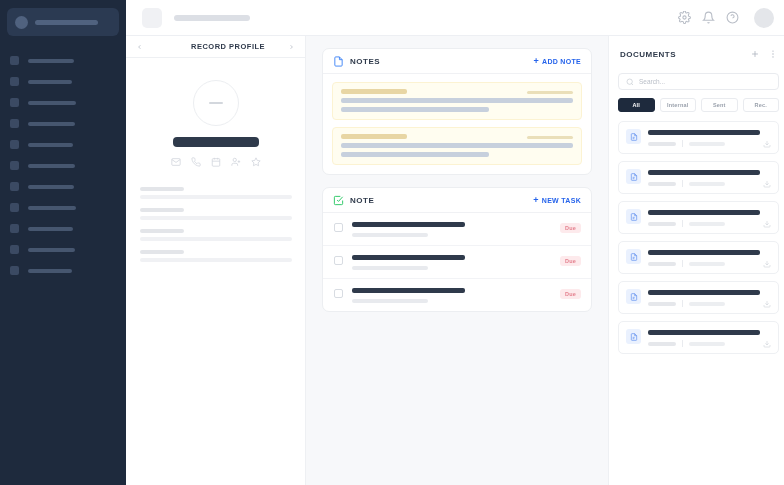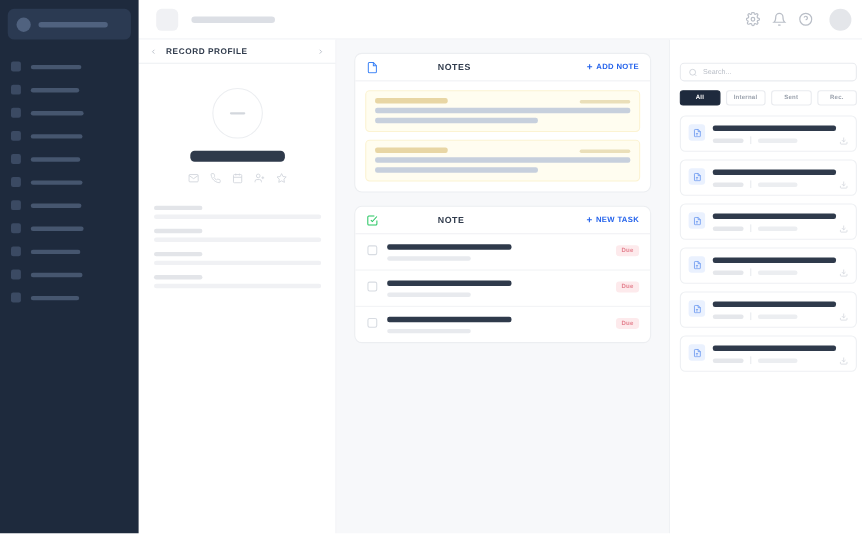--- a/index.html
+++ b/index.html
@@ -47,21 +47,21 @@
   .col-profile {
     width: 180px; flex: 0 0 180px; background: #fff; border-right: 1px solid #eef0f3;
     display: flex; flex-direction: column;
   }
   .prof-head {
     height: 22px; display: flex; align-items: center; gap: 8px;
     padding: 0 10px; border-bottom: 1px solid #eef0f3; flex: 0 0 22px;
   }
   .chev { color: #aeb4bf; width:7px; height:10px; display:block; flex:0 0 7px;}
   .chev svg { width:7px; height:10px; display:block; }
-  .prof-title { font-size: 7.5px; font-weight: bold; letter-spacing: .5px; color: #2f3a4b; }
+  .prof-title { font-size: 7.5px; font-weight: bold; letter-spacing: .5px; color: #2f3a4b; margin-left: 40px; }
   .prof-spacer { flex: 1; }
   .prof-body { padding: 22px 14px 0 14px; }
   .prof-avatar {
     width: 46px; height: 46px; border-radius: 50%; background: #fff;
     border: 1px solid #eceef1; margin: 0 auto; display: flex; align-items: center; justify-content: center;
   }
   .prof-avatar i { display:block; width: 14px; height: 2px; background: #d3d7dd; border-radius:1px;}
   .prof-name { height: 10px; border-radius: 4px; background: #2f3a4b; margin: 11px auto 0 auto; width: 86px; }
   .prof-actions { display: flex; justify-content: center; gap: 10px; margin-top: 10px; }
   .pa { width: 10px; height: 10px; color: #d2d6dd; display:block;}
@@ -73,21 +73,21 @@
 
   
   .col-center { flex: 1; background: #f7f8fa; padding: 12px 16px; overflow: hidden; }
   .card { background: #fff; border: 1px solid #eceef1; border-radius: 7px; }
   .card-head {
     height: 25px; display: flex; align-items: center; padding: 0 10px; gap: 6px;
     border-bottom: 1px solid #f0f1f4;
   }
   .ch-ico { width: 11px; height: 11px; display:block; flex:0 0 11px;}
   .ch-ico svg { width:11px; height:11px; display:block;}
-  .ch-title { font-size: 8px; font-weight: bold; letter-spacing: .5px; color: #2f3a4b; margin-left: 48px; }
+  .ch-title { font-size: 8px; font-weight: bold; letter-spacing: .5px; color: #2f3a4b; }
   .ch-spacer { flex: 1; }
   .ch-action {
     font-size: 7px; font-weight: bold; letter-spacing: .3px; color: #2563eb;
     display: flex; align-items: center; gap: 3px;
   }
   .plus { font-size: 9px; line-height: 1; color: #2563eb; }
 
   .notes-body { padding: 8px 9px 9px 9px; }
   .note {
     background: #fffdf0; border: 1px solid #fcf3d2; border-radius: 4px;
@@ -398,20 +398,37 @@
                   <span class="task-sub" style="display:block"></span>
                 </span>
                 <span class="task-badge">Due</span>
               </div>
             </div>
         </div>
 
       </div>
 
       <div class="col-docs">
+        <div class="docs-head">
+          <span class="docs-title">DOCUMENTS</span>
+          <span class="docs-spacer"></span>
+          <span class="docs-ico">
+            <svg viewBox="0 0 24 24" fill="none" stroke="currentColor" stroke-width="2">
+                <line x1="12" y1="5" x2="12" y2="19"></line>
+                <line x1="5" y1="12" x2="19" y2="12"></line>
+              </svg>
+          </span>
+          <span class="docs-ico">
+            <svg viewBox="0 0 24 24" fill="currentColor">
+                <circle cx="12" cy="5" r="1.6"></circle>
+                <circle cx="12" cy="12" r="1.6"></circle>
+                <circle cx="12" cy="19" r="1.6"></circle>
+              </svg>
+          </span>
+        </div>
 
         <div class="docs-search">
           <span class="srch-ico">
             <svg viewBox="0 0 24 24" fill="none" stroke="currentColor" stroke-width="2">
                 <circle cx="11" cy="11" r="8"></circle>
                 <line x1="21" y1="21" x2="16.65" y2="16.65"></line>
               </svg>
           </span>
           <span class="srch-txt">Search...</span>
         </div>

